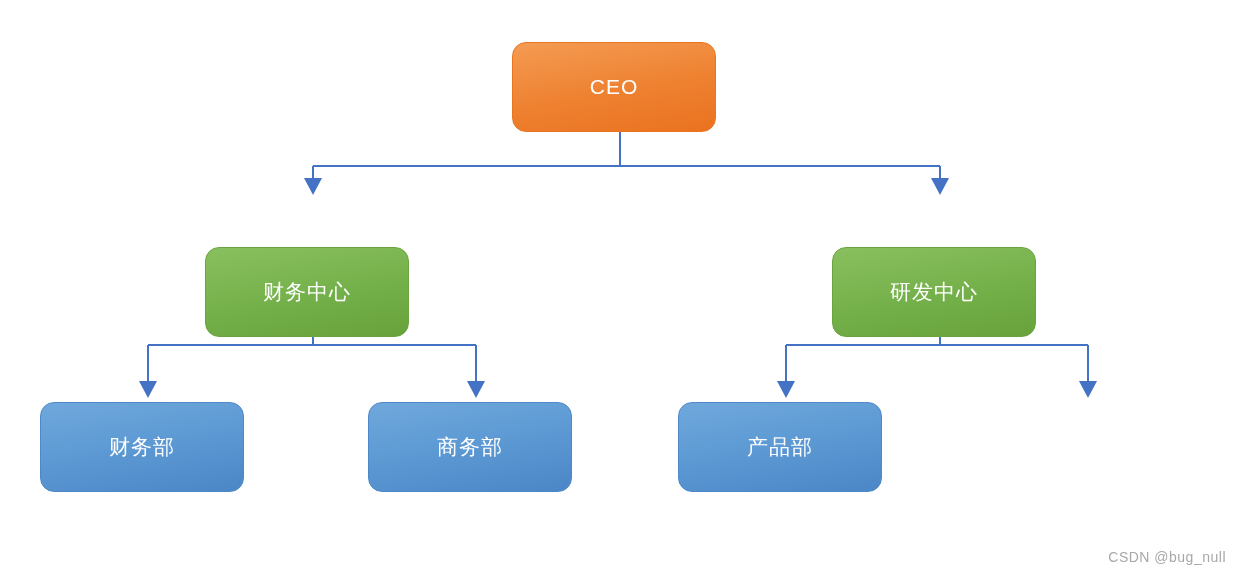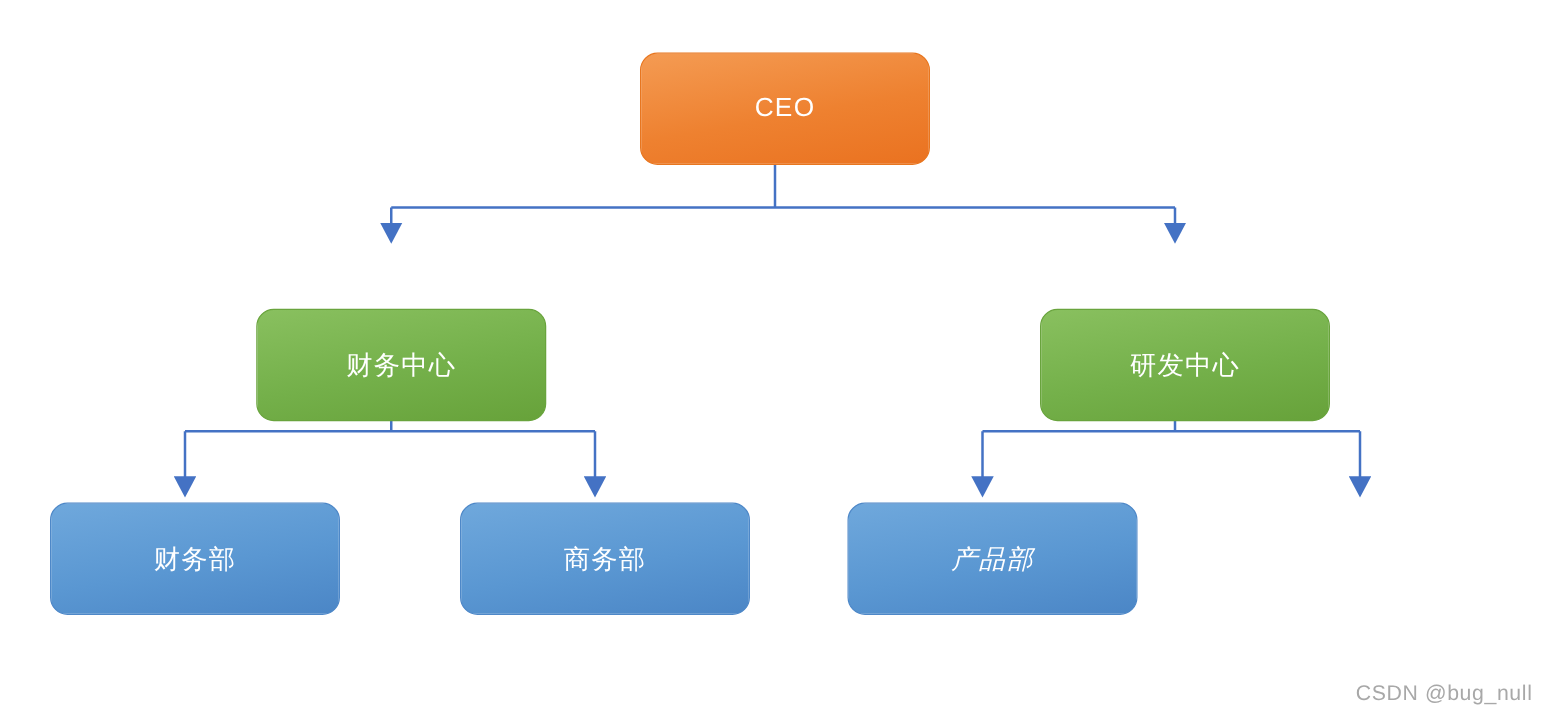--- a/index.html
+++ b/index.html
@@ -17,21 +17,21 @@
   }
   .connector-layer {
     position: absolute;
     left: 0; top: 0;
     width: 1242px;
     height: 575px;
     pointer-events: none;
   }
   .node {
     position: absolute;
-    width: 232px;
+    width: 204px;
     height: 90px;
     border-radius: 14px;
     display: flex;
     align-items: center;
     justify-content: center;
     color: #ffffff;
     font-size: 21px;
     letter-spacing: 1px;
     box-sizing: border-box;
     cursor: default;
@@ -47,27 +47,27 @@
   }
   .node-dept {
     background: linear-gradient(170deg, #6FA8DC 0%, #5A97D2 55%, #4B86C6 100%);
     border: 1px solid #4E88C8;
   }
   .pos-ceo              { left: 512px; top: 42px;  }
   .pos-finance-center   { left: 205px; top: 199px; }
   .pos-rd-center        { left: 832px; top: 199px; }
   .pos-finance-dept     { left: 40px;  top: 402px; }
   .pos-business-dept    { left: 368px; top: 402px; }
-  .pos-product-dept     { left: 678px; top: 402px; font-style: italic; }
+  .pos-product-dept     { left: 678px; top: 402px; }
   .pos-architecture-dept{ left: 980px; top: 402px; }
   .watermark {
     position: absolute;
     right: 16px;
     bottom: 10px;
-    font-size: 17px;
+    font-size: 14px;
     color: #A8A8A8;
     letter-spacing: 0.5px;
     text-align: center;
   }
 </style>
 </head>
 <body>
 
 <div class="canvas">
 

